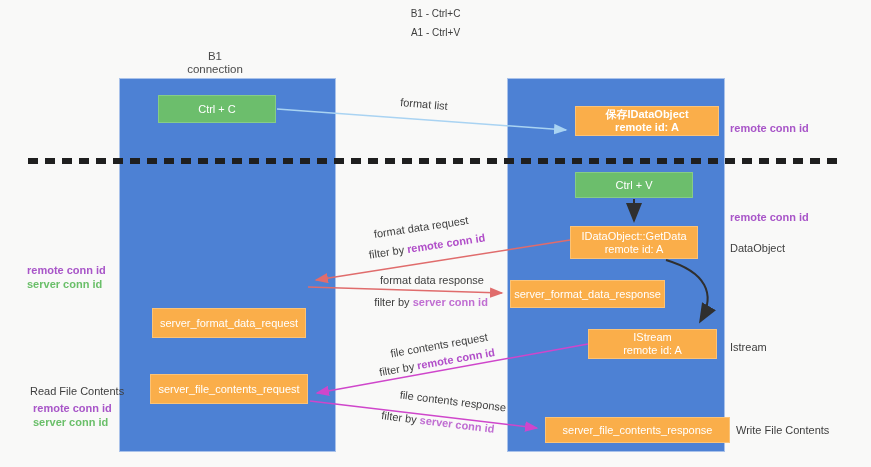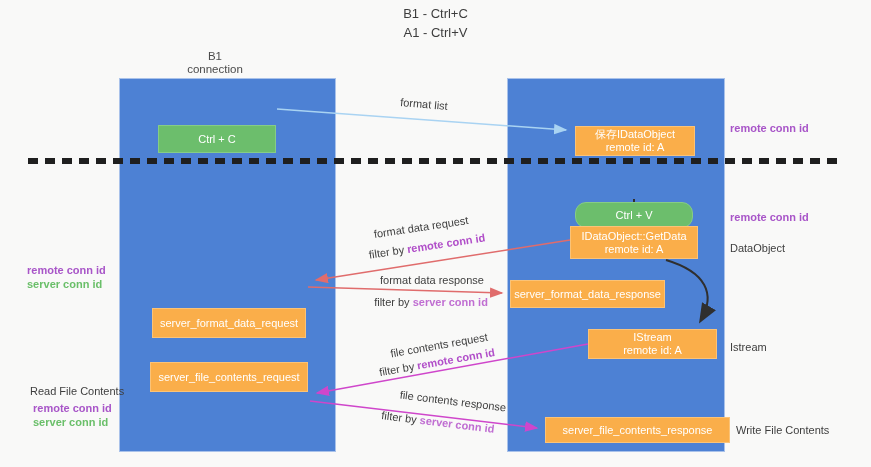--- a/index.html
+++ b/index.html
@@ -1,33 +1,33 @@
 <!DOCTYPE html>
 <html><head>
 <meta charset="utf-8">
 <style>
   html,body { margin:0; padding:0; }
   body { font-family:"Liberation Sans", sans-serif; background:#f9f9f8; }
   .canvas { position:relative; width:871px; height:467px; background:#f9f9f8; overflow:hidden; }
 
   .title { position:absolute; left:0; top:4px; width:100%; text-align:center;
-           font-size:13px; line-height:19px; color:#3d3d3d; z-index:3; }
+           font-size:10px; line-height:19px; color:#3d3d3d; z-index:3; }
 
   .lane-header { position:absolute; top:50px; width:120px; text-align:center;
                  font-size:11.5px; line-height:13px; color:#4b4b4b; z-index:3; }
 
   .lane { position:absolute; top:78px; height:374px; background:#4d81d4;
           border:1px solid #a9c2ea; box-sizing:border-box; z-index:1; }
 
   .arrow-layer { position:absolute; left:0; top:0; z-index:2; pointer-events:none; }
 
   .box { position:absolute; display:flex; flex-direction:column; justify-content:center;
          align-items:center; color:#ffffff; font-size:11px; line-height:13px;
          text-align:center; z-index:3; box-sizing:border-box; white-space:nowrap; }
-  .green  { background:#6cbe6c; border:1px solid #86cc86;margin-top:30px; }
+  .green  { background:#6cbe6c; border:1px solid #86cc86; }
   .orange { background:#faae4a; border:1px solid #fbc377; }
 
   .flow-label { position:absolute; font-size:11px; color:#3e3e3e; white-space:nowrap;
                 z-index:3; text-align:center; }
   .rot-up   { transform:rotate(-8.5deg); }
   .rot-up2  { transform:rotate(-10deg); }
   .rot-dn   { transform:rotate(7deg); }
   .rot-dn-s { transform:rotate(5deg); }
 
   .side-label { position:absolute; font-size:11px; white-space:nowrap; z-index:3; color:#3e3e3e; }
@@ -84,26 +84,26 @@
 
   <div class="lane-header" style="left:155px;">
     <div>B1</div>
     <div>connection</div>
   </div>
 
   <div class="box green" style="left:158px; top:95px; width:118px; height:28px;">
     <div>Ctrl + C</div>
   </div>
 
-  <div class="box orange" style="left:575px; top:126px; width:120px; height:30px;">
+  <div class="box orange" style="left:575px; top:106px; width:144px; height:30px;font-weight:bold;">
     <div>保存IDataObject</div>
     <div>remote id: A</div>
   </div>
 
-  <div class="box green" style="left:575px; top:172px; width:118px; height:26px;border-radius:11px;">
+  <div class="box green" style="left:575px; top:172px; width:118px; height:26px;">
     <div>Ctrl + V</div>
   </div>
 
   <div class="box orange" style="left:570px; top:226px; width:128px; height:33px;">
     <div>IDataObject::GetData</div>
     <div>remote id: A</div>
   </div>
 
   <div class="box orange" style="left:152px; top:267px; width:154px; height:30px;margin-top:41px;">
     <div>server_format_data_request</div>
@@ -111,21 +111,21 @@
 
   <div class="box orange" style="left:510px; top:280px; width:155px; height:28px;">
     <div>server_format_data_response</div>
   </div>
 
   <div class="box orange" style="left:588px; top:329px; width:129px; height:30px;">
     <div>IStream</div>
     <div>remote id: A</div>
   </div>
 
-  <div class="box orange" style="left:150px; top:362px; width:158px; height:30px;">
+  <div class="box orange" style="left:150px; top:374px; width:158px; height:30px;">
     <div>server_file_contents_request</div>
   </div>
 
   <div class="box orange" style="left:545px; top:417px; width:185px; height:26px;">
     <div>server_file_contents_response</div>
   </div>
 
   <div class="flow-label rot-dn-s" style="left:374px; top:98px; width:100px;">format list</div>
 
   <div class="flow-label rot-up" style="left:350px; top:221px; width:142px;">format data request</div>

